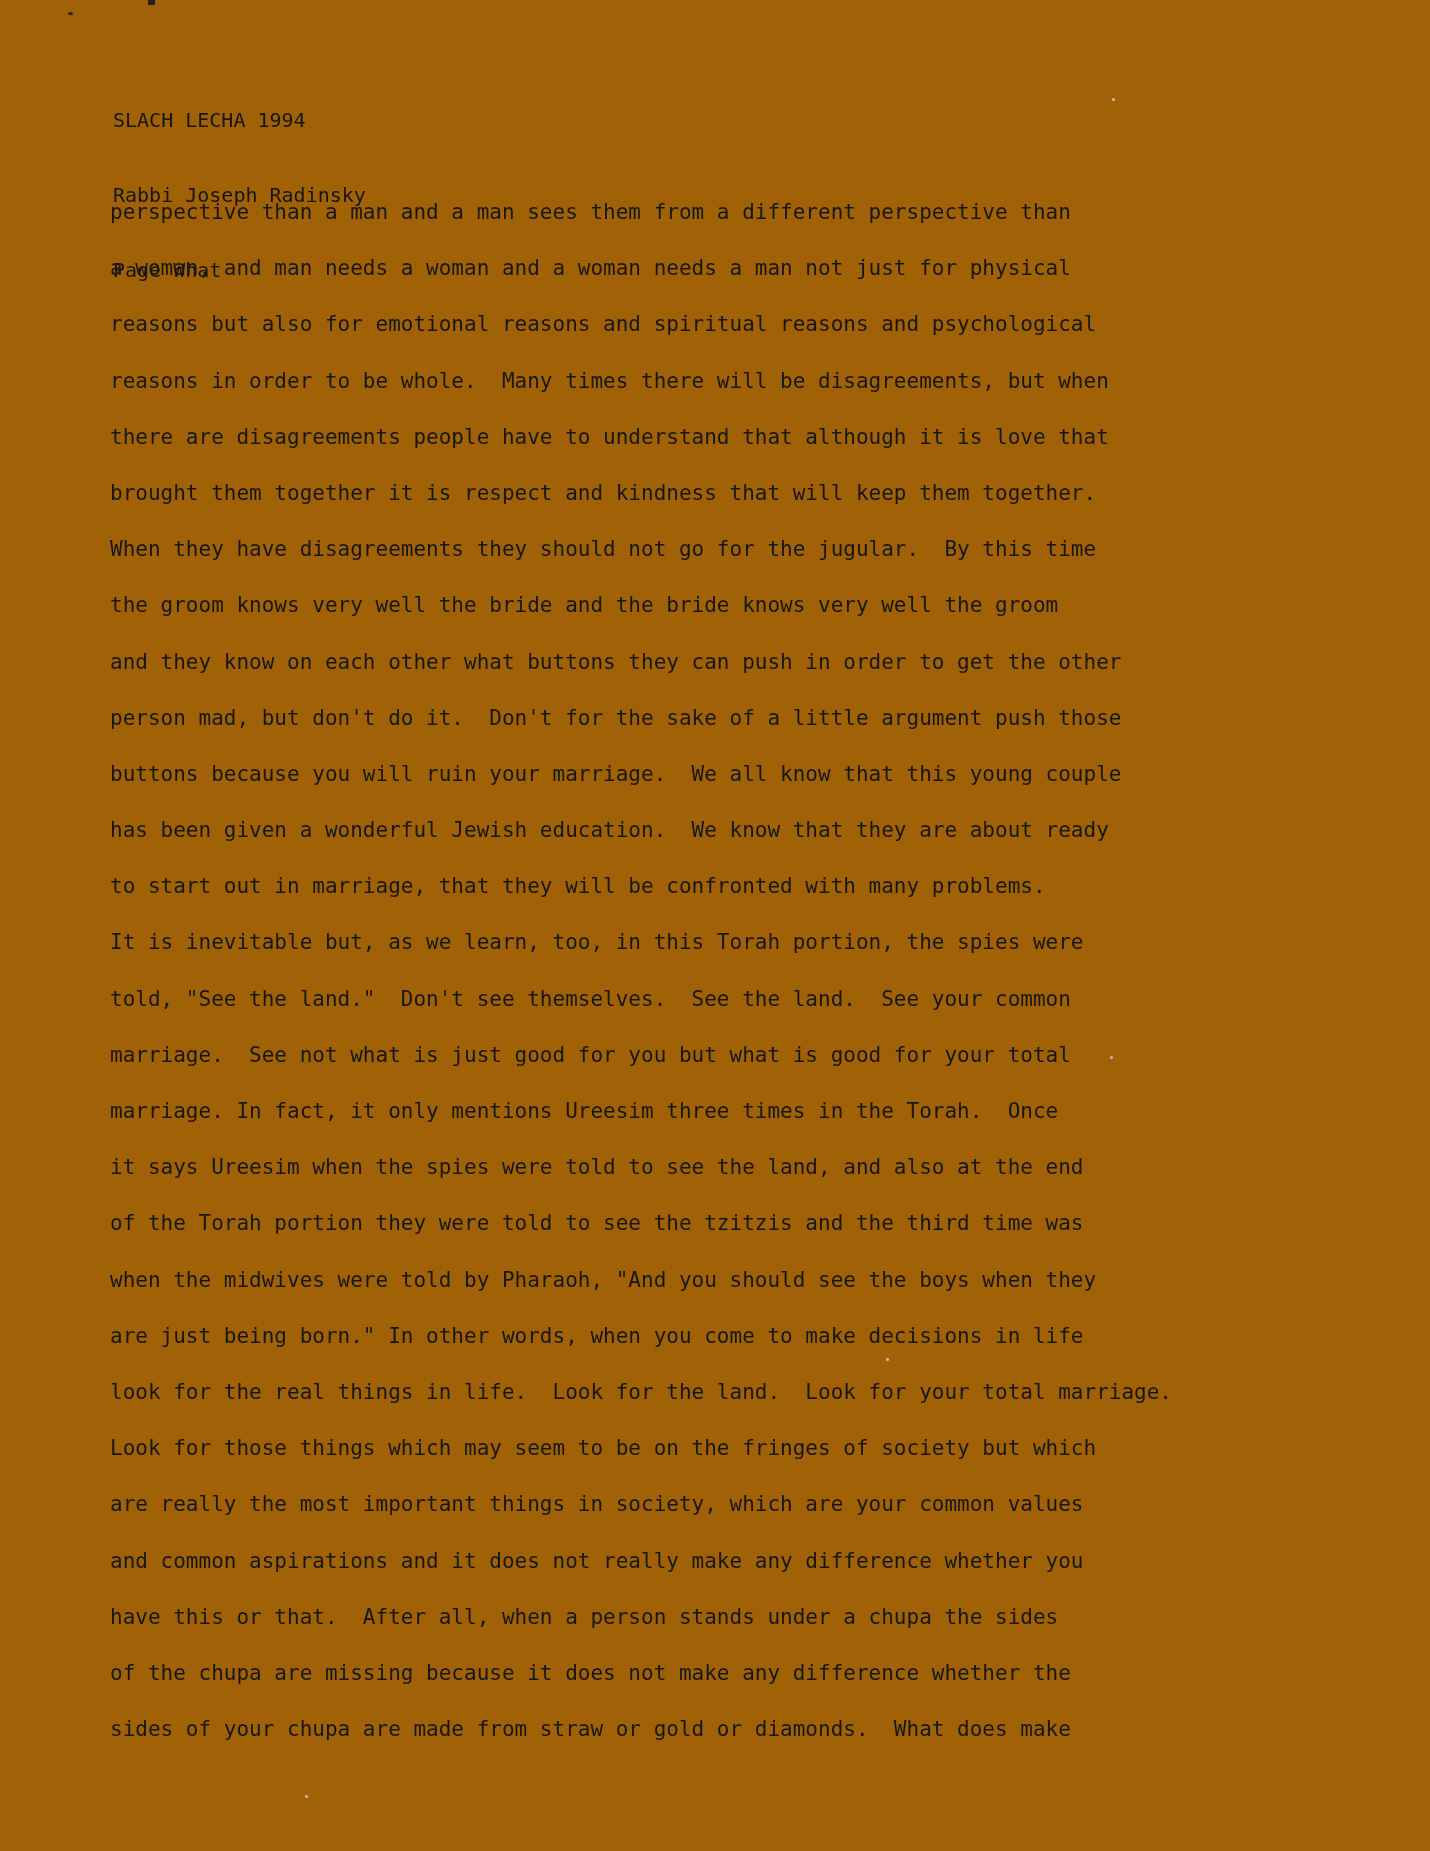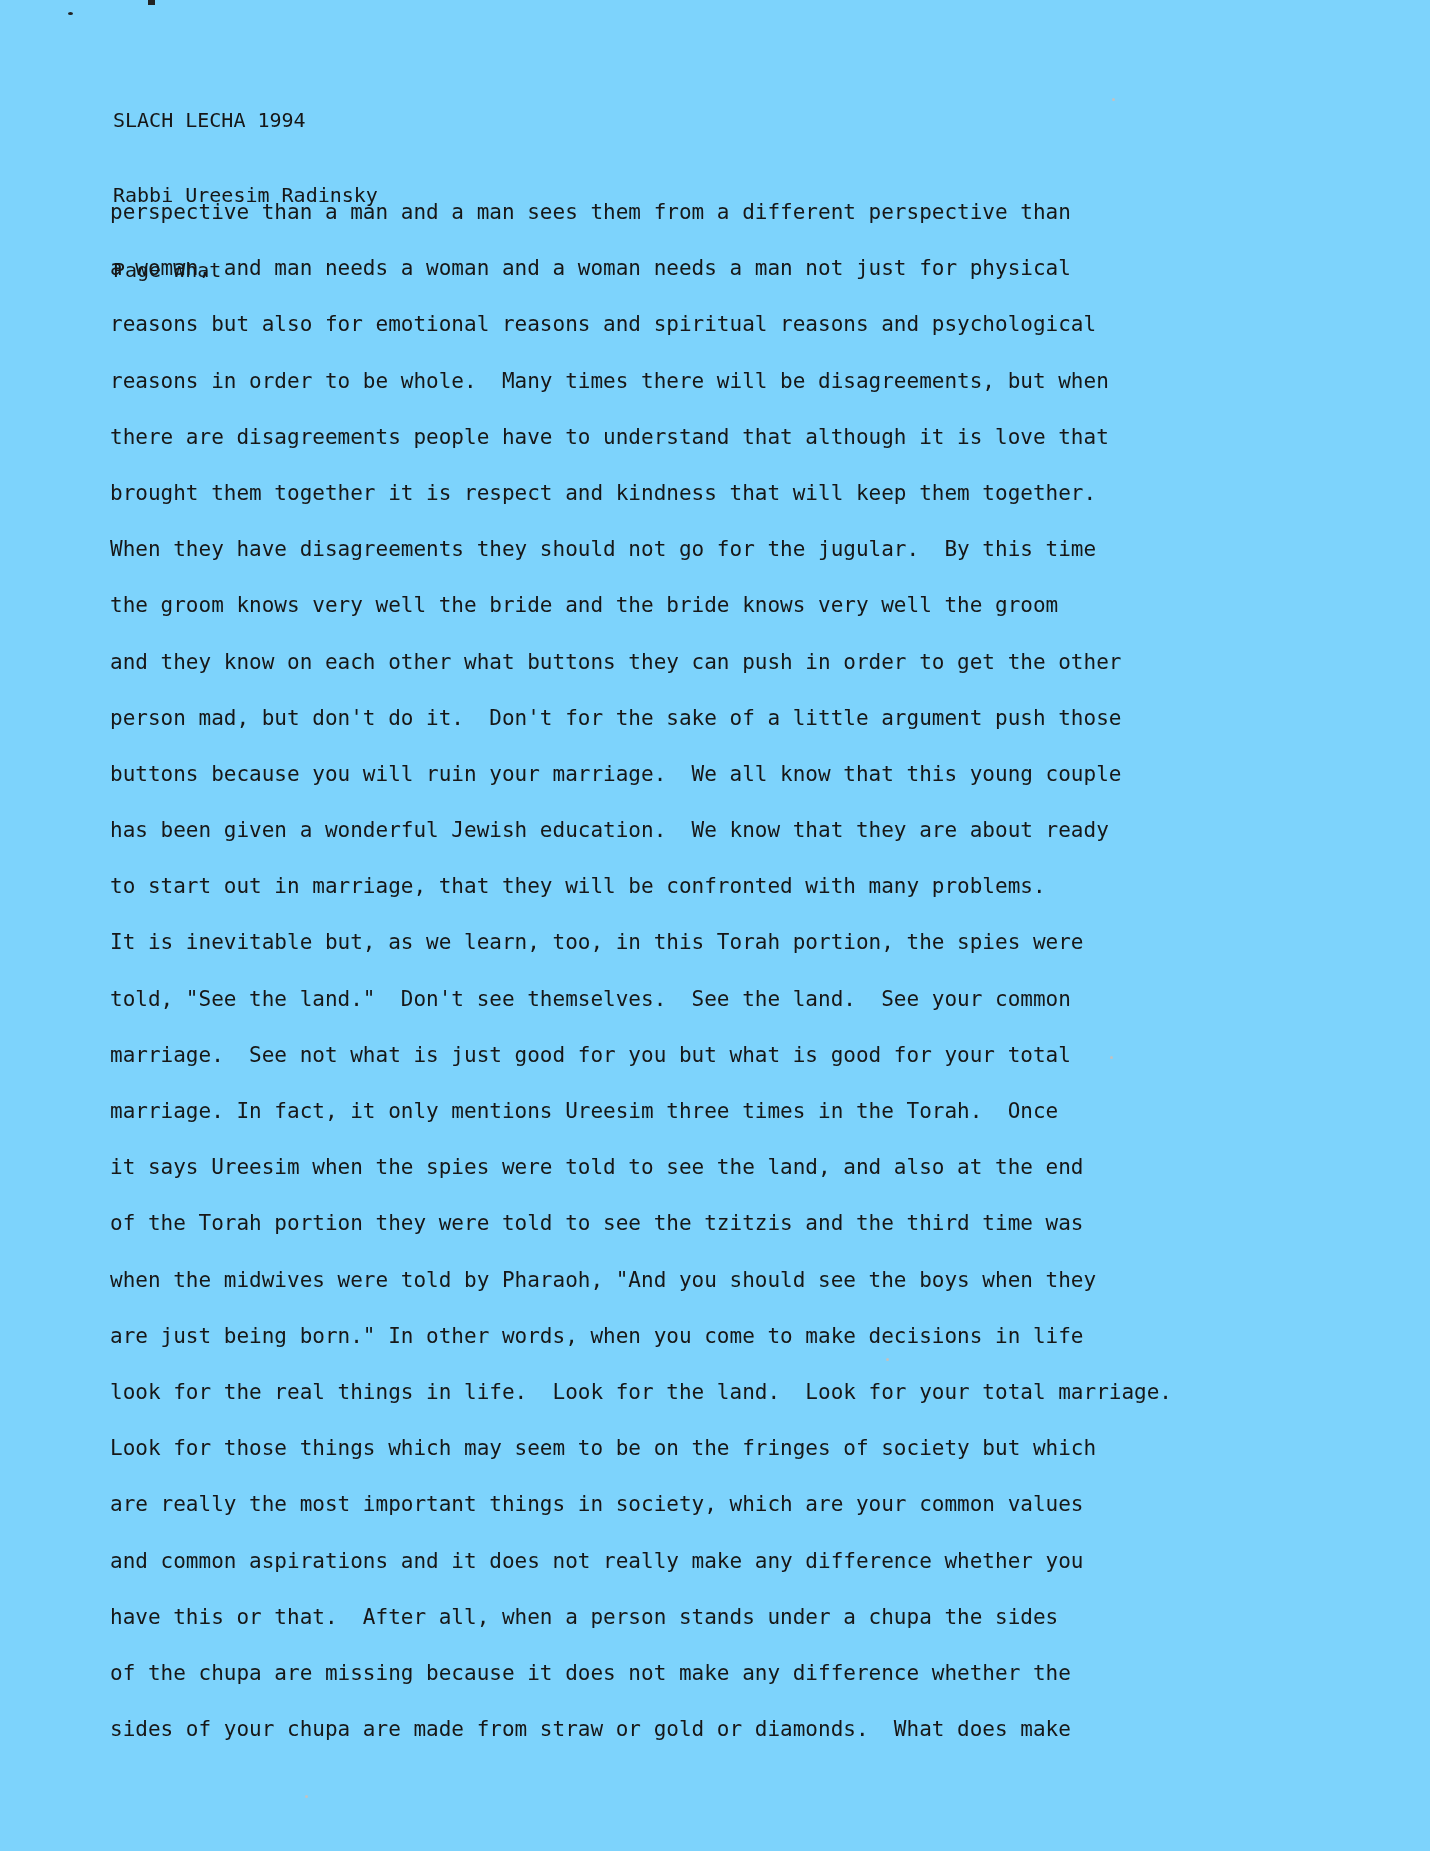--- a/index.html
+++ b/index.html
@@ -4,21 +4,21 @@
 <style>
   html, body {
     margin: 0;
     padding: 0;
     background: #fdfdfc;
   }
   .page {
     position: relative;
     width: 1430px;
     height: 1851px;
-    background: #7dd3fc;
+    background: #a16207;
     overflow: hidden;
     font-family: "DejaVu Sans Mono", "Liberation Mono", monospace;
     color: #1a1a1a;
   }
   .doc-header {
     position: absolute;
     left: 113px;
     top: 58px;
     font-size: 20px;
     line-height: 25px;
@@ -53,19 +53,19 @@
 
   <div class="speck" style="left:148px; top:0; width:7px; height:5px;"></div>
   <div class="speck" style="left:68px; top:12px; width:5px; height:3px; border-radius:50%;"></div>
   <div class="speck faint" style="left:1112px; top:98px; width:3px; height:3px;"></div>
   <div class="speck faint" style="left:1110px; top:1056px; width:3px; height:3px;"></div>
   <div class="speck faint" style="left:886px; top:1358px; width:3px; height:3px;"></div>
   <div class="speck faint" style="left:305px; top:1795px; width:3px; height:3px;"></div>
 
   <header class="doc-header">
     <div>SLACH LECHA 1994</div>
-    <div>Rabbi Ureesim Radinsky</div>
+    <div>Rabbi Joseph Radinsky</div>
     <div>Page What</div>
   </header>
 
   <main class="doc-body" id="doc-body"><div class="text-line">perspective than a man and a man sees them from a different perspective than</div><div class="text-line">a woman, and man needs a woman and a woman needs a man not just for physical</div><div class="text-line">reasons but also for emotional reasons and spiritual reasons and psychological</div><div class="text-line">reasons in order to be whole.  Many times there will be disagreements, but when</div><div class="text-line">there are disagreements people have to understand that although it is love that</div><div class="text-line">brought them together it is respect and kindness that will keep them together.</div><div class="text-line">When they have disagreements they should not go for the jugular.  By this time</div><div class="text-line">the groom knows very well the bride and the bride knows very well the groom</div><div class="text-line">and they know on each other what buttons they can push in order to get the other</div><div class="text-line">person mad, but don't do it.  Don't for the sake of a little argument push those</div><div class="text-line">buttons because you will ruin your marriage.  We all know that this young couple</div><div class="text-line">has been given a wonderful Jewish education.  We know that they are about ready</div><div class="text-line">to start out in marriage, that they will be confronted with many problems.</div><div class="text-line">It is inevitable but, as we learn, too, in this Torah portion, the spies were</div><div class="text-line">told, "See the land."  Don't see themselves.  See the land.  See your common</div><div class="text-line">marriage.  See not what is just good for you but what is good for your total</div><div class="text-line">marriage. In fact, it only mentions Ureesim three times in the Torah.  Once</div><div class="text-line">it says Ureesim when the spies were told to see the land, and also at the end</div><div class="text-line">of the Torah portion they were told to see the tzitzis and the third time was</div><div class="text-line">when the midwives were told by Pharaoh, "And you should see the boys when they</div><div class="text-line">are just being born." In other words, when you come to make decisions in life</div><div class="text-line">look for the real things in life.  Look for the land.  Look for your total marriage.</div><div class="text-line">Look for those things which may seem to be on the fringes of society but which</div><div class="text-line">are really the most important things in society, which are your common values</div><div class="text-line">and common aspirations and it does not really make any difference whether you</div><div class="text-line">have this or that.  After all, when a person stands under a chupa the sides</div><div class="text-line">of the chupa are missing because it does not make any difference whether the</div><div class="text-line">sides of your chupa are made from straw or gold or diamonds.  What does make</div></main>
 
 </div>
 
 </body></html>

